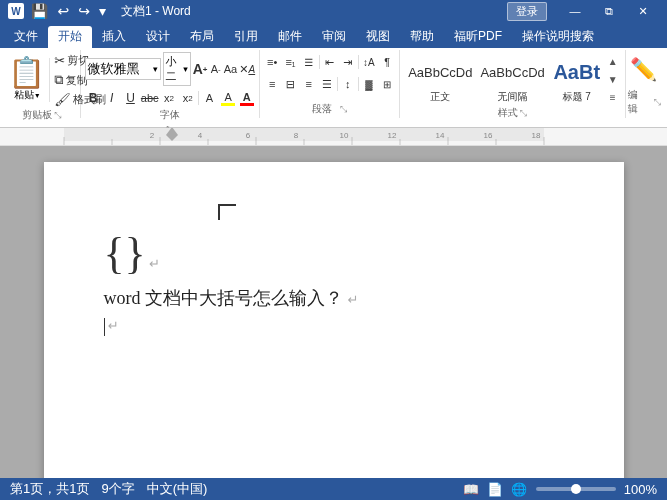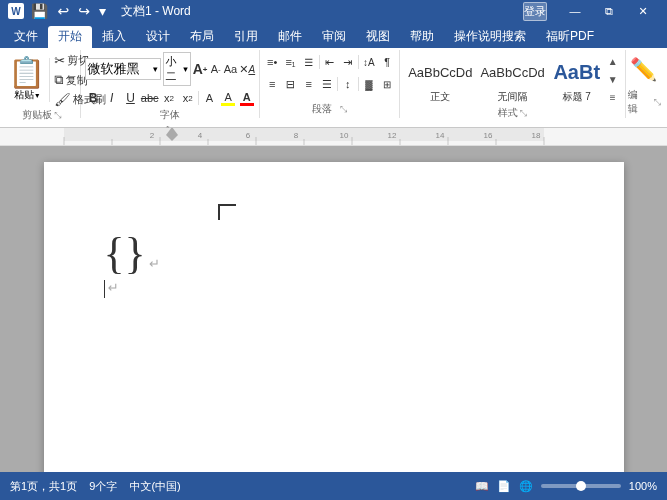--- a/index.html
+++ b/index.html
@@ -15,21 +15,21 @@
       padding: 0 8px;
       color: white;
     }
     .title-bar-left { display: flex; align-items: center; gap: 4px; }
     .title-bar-logo { width: 16px; height: 16px; background: #fff; border-radius: 2px; display: flex; align-items: center; justify-content: center; font-size: 10px; font-weight: bold; color: #2b579a; flex-shrink: 0; }
     .title-bar-title { font-size: 12px; color: white; }
     .title-bar-controls { display: flex; align-items: center; gap: 2px; }
     .title-bar-qat { display: flex; align-items: center; gap: 3px; margin-right: 8px; }
     .qat-btn { color: white; font-size: 14px; cursor: pointer; padding: 0 3px; }
     .title-btn { width: 32px; height: 22px; display: flex; align-items: center; justify-content: center; color: white; cursor: pointer; font-size: 11px; }
-    .login-btn { background: rgba(255,255,255,0.25); border: 1px solid rgba(255,255,255,0.5); color: white; font-size: 11px; padding: 1px 0; cursor: pointer; border-radius: 2px; }
+    .login-btn { background: rgba(255,255,255,0.25); border: 1px solid rgba(255,255,255,0.5); color: white; font-size: 11px; padding: 1px 8px; cursor: pointer; border-radius: 2px; }
 
     
     .ribbon-tabs {
       background: #2b579a;
       height: 26px;
       display: flex;
       align-items: flex-end;
       padding-left: 4px;
     }
     .ribbon-tab {
@@ -147,27 +147,27 @@
       padding: 0 4px;
       font-size: 9px;
       color: #888;
       position: relative;
       overflow: hidden;
     }
 
     
     .status-bar {
       background: #2b579a;
-      height: 28px;
+      height: 22px;
       display: flex;
       align-items: center;
       justify-content: space-between;
       padding: 0 10px;
       color: white;
-      font-size: 11px;
+      font-size: 13px;
       position: absolute;
       bottom: 0;
       left: 0;
       right: 0;
     }
     .status-left { display: flex; gap: 12px; }
     .status-right { display: flex; align-items: center; gap: 8px; }
     .zoom-slider { width: 80px; height: 4px; background: rgba(255,255,255,0.4); border-radius: 2px; position: relative; }
     .zoom-thumb { width: 10px; height: 10px; background: white; border-radius: 50%; position: absolute; top: -3px; left: 50%; transform: translateX(-50%); }
     .ribbon-groups-row { display: flex; align-items: stretch; height: 68px; }
@@ -199,22 +199,22 @@
   <div class="ribbon-tab">文件</div>
   <div class="ribbon-tab active">开始</div>
   <div class="ribbon-tab">插入</div>
   <div class="ribbon-tab">设计</div>
   <div class="ribbon-tab">布局</div>
   <div class="ribbon-tab">引用</div>
   <div class="ribbon-tab">邮件</div>
   <div class="ribbon-tab">审阅</div>
   <div class="ribbon-tab">视图</div>
   <div class="ribbon-tab">帮助</div>
+  <div class="ribbon-tab">福昕PDF</div>
   <div class="ribbon-tab">操作说明搜索</div>
-  <div class="ribbon-tab">福昕PDF</div>
 </div>
 
 <div class="ribbon">
   <div class="ribbon-groups-row">
 
     <div style="display:flex;flex-direction:column;border-right:1px solid #e0e0e0;padding:2px 4px 0;min-width:72px;">
       <div style="display:flex;flex:1;align-items:center;">
         <div class="clipboard-paste-block">
           <div style="font-size:30px;color:#2b579a;line-height:1;">📋</div>
           <div style="font-size:10px;display:flex;align-items:center;gap:1px;">
@@ -398,20 +398,24 @@
 
     <div style="position:absolute;top:42px;left:174px;">
       <div style="width:18px;height:16px;border-top:2px solid #333;border-left:2px solid #333;"></div>
     </div>
 
     <div style="margin-top:30px;margin-bottom:4px;">
       <span style="font-size:44px;font-family:'Times New Roman',serif;color:#333;line-height:1;">{}</span>
       <span class="para-mark">↵</span>
     </div>
 
+    <div style="font-size:18px;color:#222;font-family:'Microsoft YaHei',SimSun,serif;margin-top:10px;margin-bottom:8px;cursor:text;">
+      <span>word 文档中大括号怎么输入？</span>
+      <span class="para-mark">↵</span>
+    </div>
 
     <div style="margin-top:4px;">
       <span style="display:inline-block;width:1px;height:18px;background:#333;vertical-align:middle;"></span>
       <span class="para-mark">↵</span>
     </div>
   </div>
 </div>
 
 <div class="status-bar">
   <div class="status-left">

